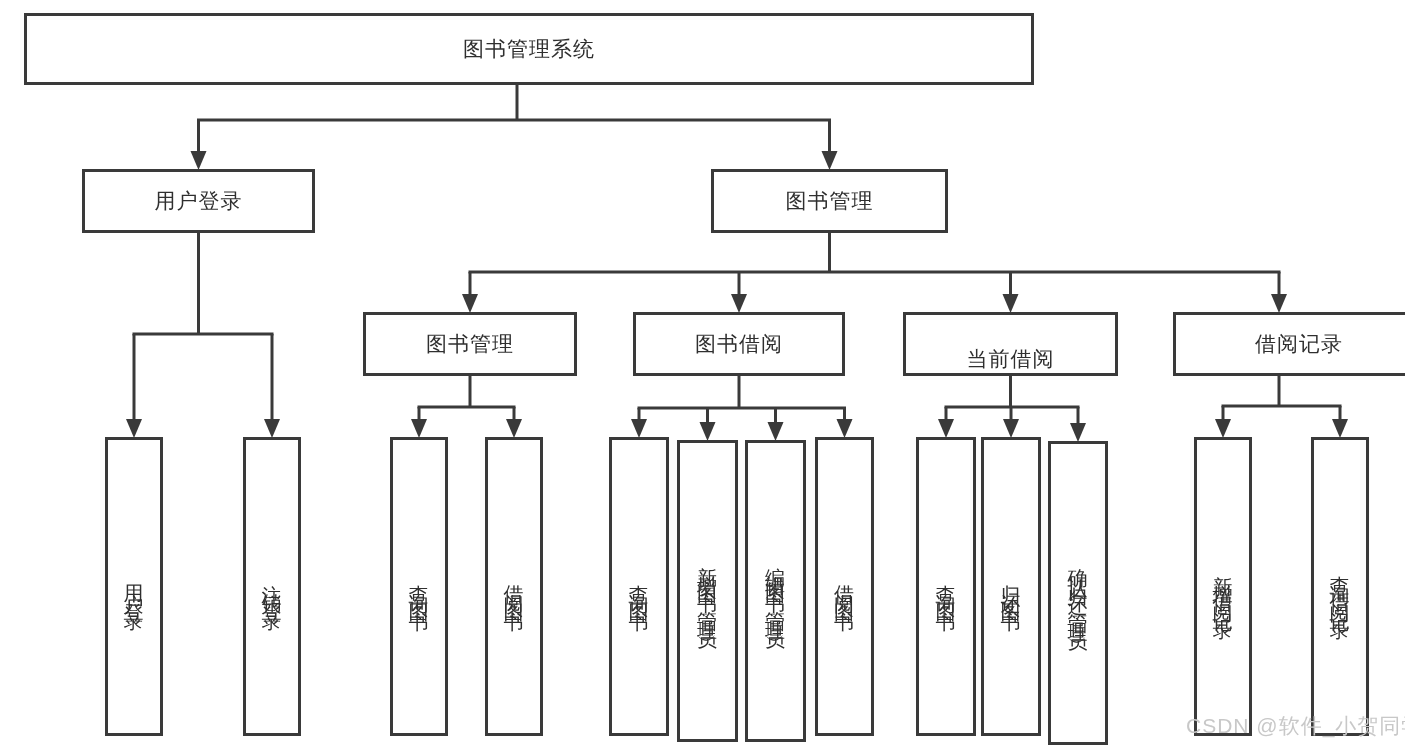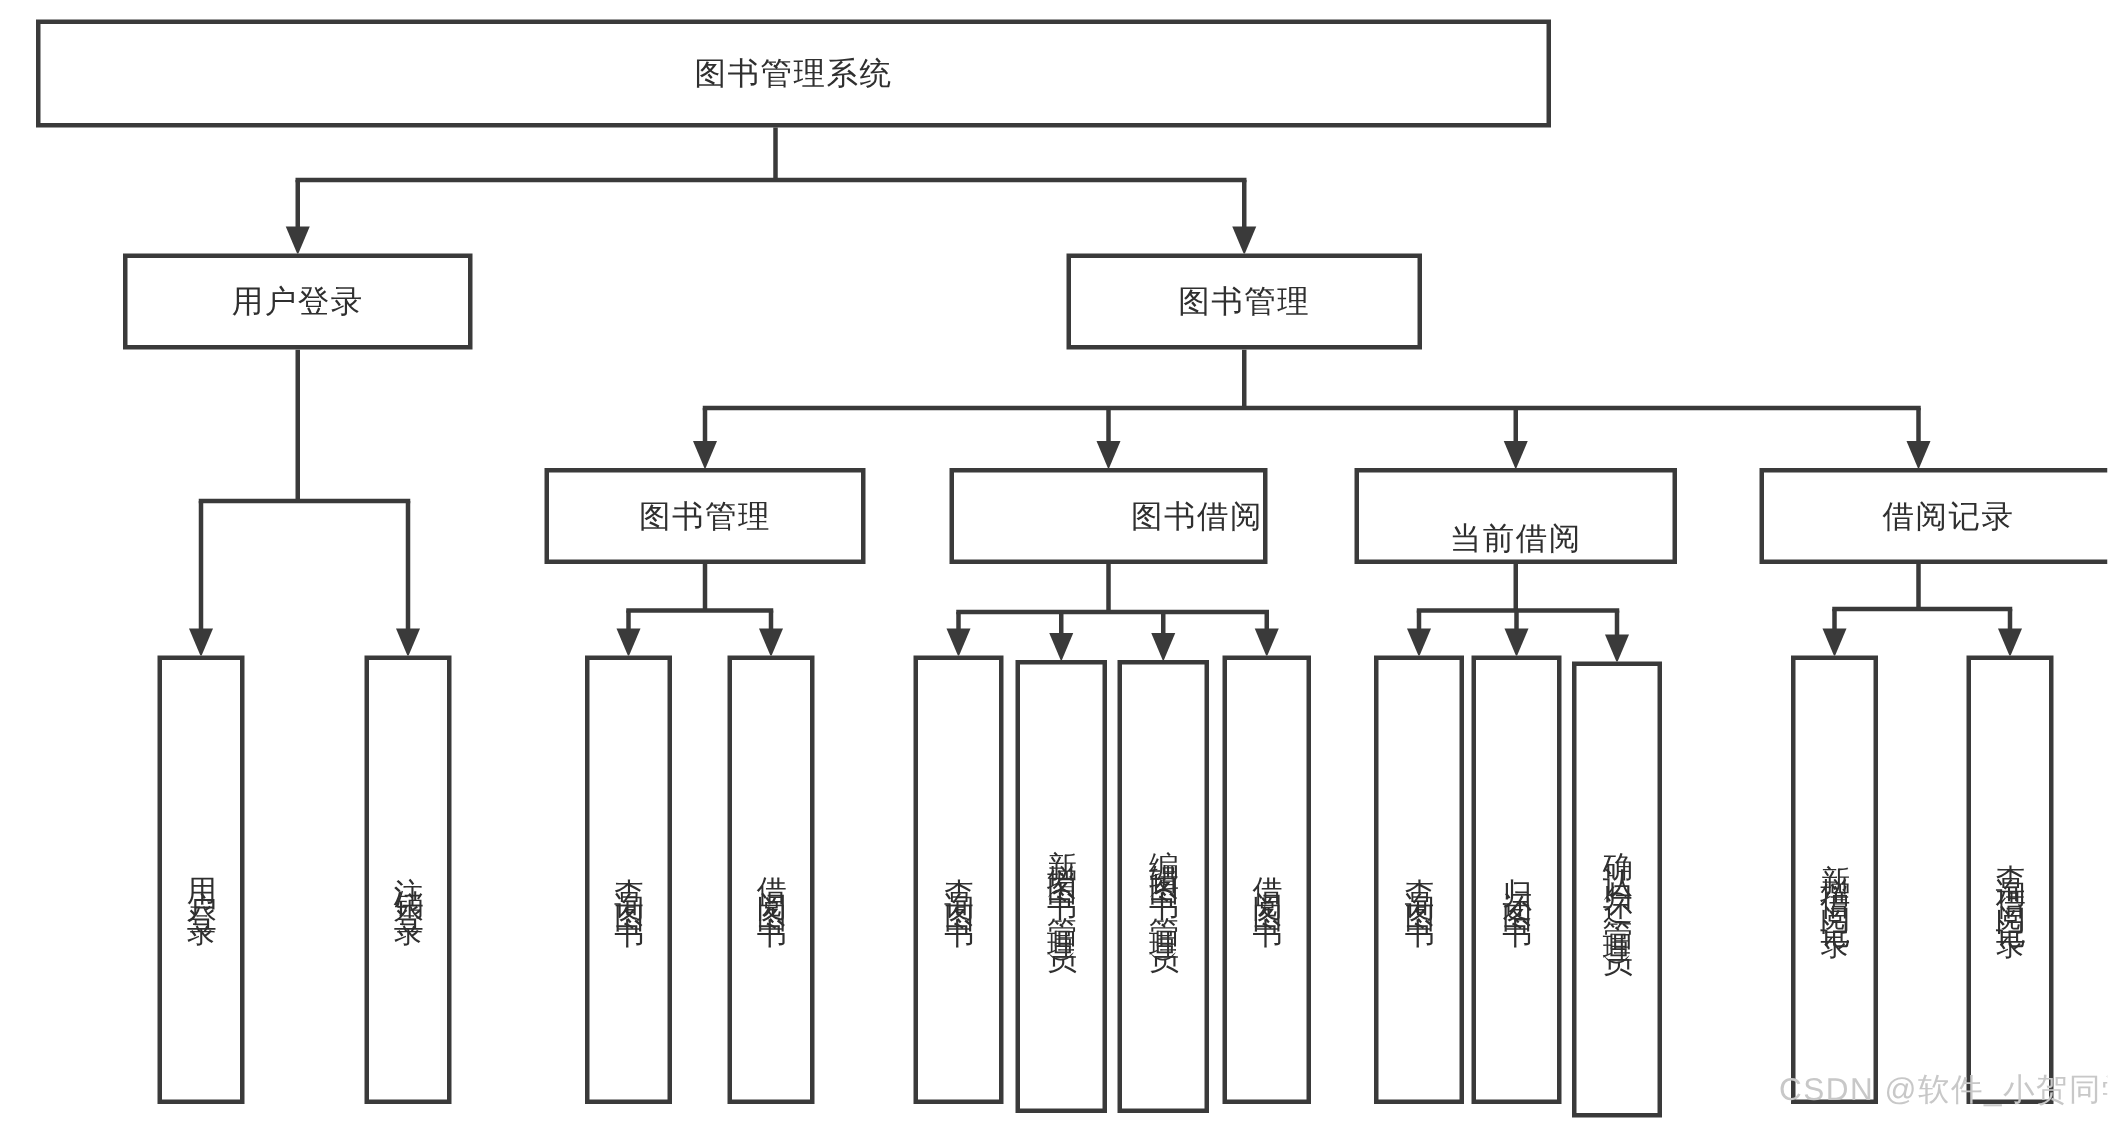--- a/index.html
+++ b/index.html
@@ -116,21 +116,21 @@
       </div>
       <div class="node" style="left: 82px; top: 169px; width: 233px; height: 64px;">
         <span>用户登录</span>
       </div>
       <div class="node" style="left: 711px; top: 169px; width: 237px; height: 64px;">
         <span>图书管理</span>
       </div>
       <div class="node" style="left: 363px; top: 312px; width: 214px; height: 64px;">
         <span>图书管理</span>
       </div>
-      <div class="node" style="left: 633px; top: 312px; width: 212px; height: 64px; justify-content: flex-end;">
+      <div class="node" style="left: 633px; top: 312px; width: 212px; height: 64px;">
         <span>图书借阅</span>
       </div>
       <div class="node" style="left: 903px; top: 312px; width: 215px; height: 64px; align-items: flex-end;">
         <span>当前借阅</span>
       </div>
       <div class="node" style="left: 1173px; top: 312px; width: 252px; height: 64px;">
         <span>借阅记录</span>
       </div>
       <div class="node vertical" style="left: 105px; top: 437px; width: 58px; height: 299px;">
         <span>用户登录</span>

